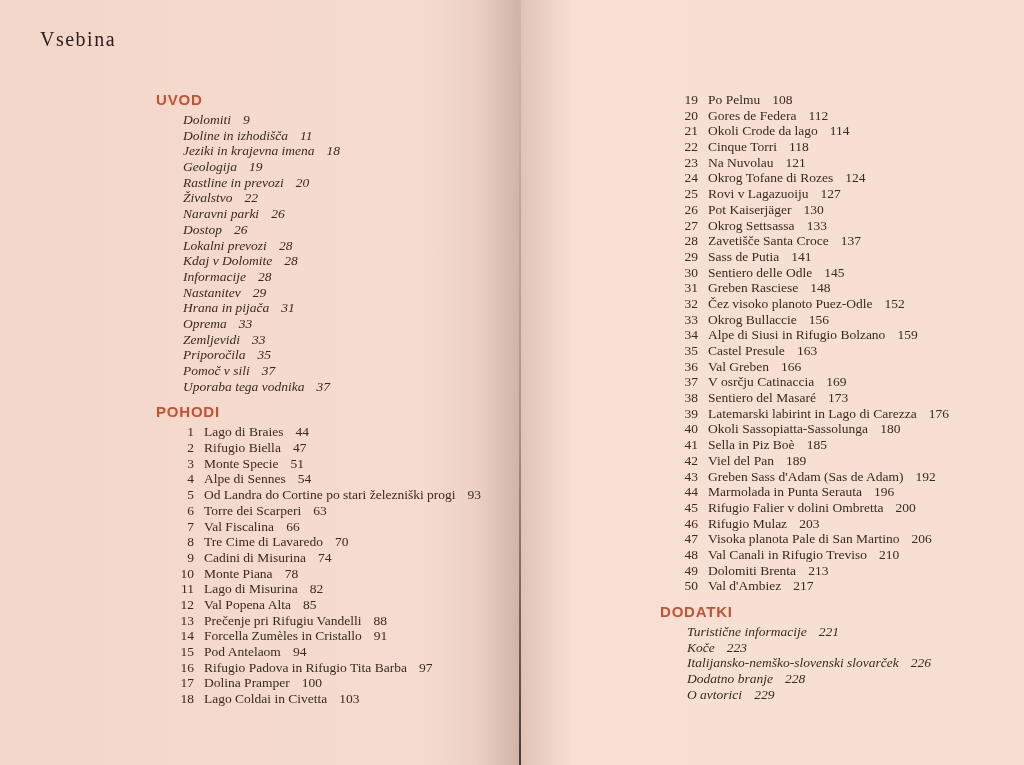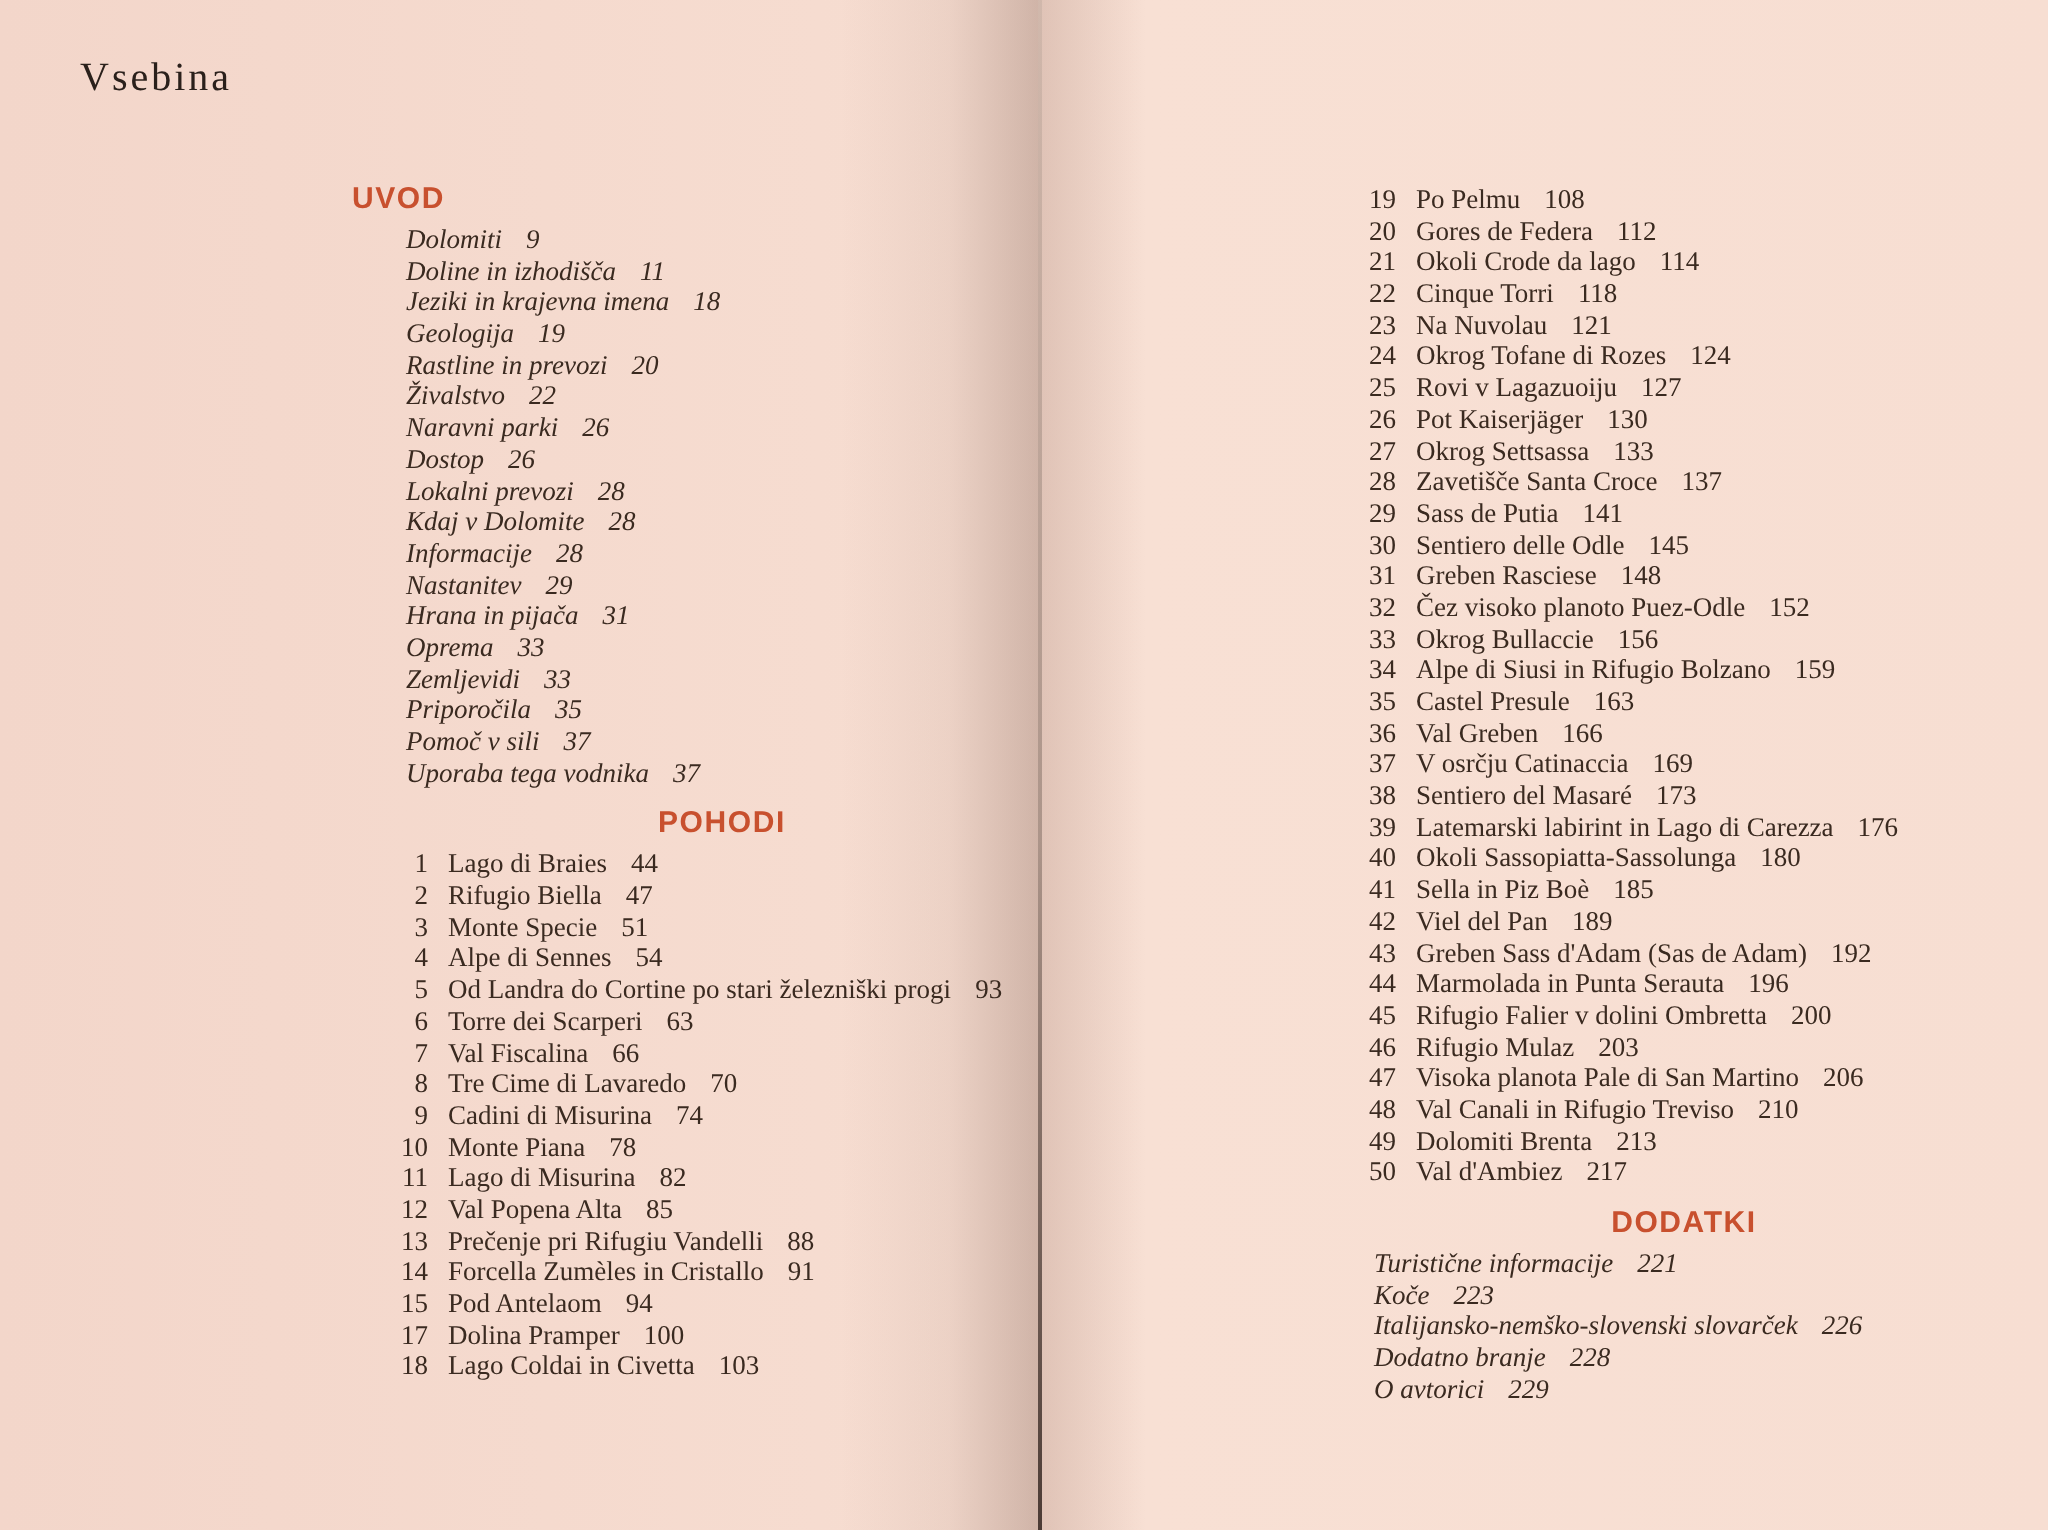--- a/index.html
+++ b/index.html
@@ -28,29 +28,29 @@
   .spine{
     position:absolute;top:0;bottom:0;left:519px;width:2px;
     background:linear-gradient(to bottom, rgba(120,95,82,0.30) 0%, rgba(80,58,48,0.45) 55%, rgba(45,30,25,0.85) 100%);
   }
   .shadow-right{
     position:absolute;top:0;bottom:0;left:521px;width:52px;
     background:linear-gradient(to right, rgba(130,85,70,0.20) 0%, rgba(130,85,70,0) 100%);
   }
   
   .toc{position:absolute;font-size:13.5px;}
-  .toc-left{left:176px;top:92px;width:370px;}
+  .toc-left{left:156px;top:92px;width:370px;}
   .toc-right{left:660px;top:92px;width:364px;}
   .sec-heading{
     font-family:"Liberation Sans", sans-serif;
     font-weight:bold;font-size:15px;line-height:16px;
     letter-spacing:0.8px;color:var(--accent);
     margin:0 0 4px 0;
   }
-  .toc-section + .toc-section .sec-heading{margin-top:10px;text-align:center;}
+  .toc-section + .toc-section .sec-heading{margin-top:10px;}
   .row{display:flex;height:15.7px;line-height:15.7px;white-space:nowrap;}
   .row.plain{padding-left:27px;font-style:italic;}
   .num{flex:none;width:38px;text-align:right;}
   .row.numbered .label{margin-left:10px;}
   .pagenum{margin-left:12px;}
 </style>
 </head>
 <body>
 
 <div class="book">
@@ -207,20 +207,25 @@
           <span class="num">14</span>
           <span class="label">Forcella Zumèles in Cristallo</span>
           <span class="pagenum">91</span>
         </div>
         <div class="row numbered">
           <span class="num">15</span>
           <span class="label">Pod Antelaom</span>
           <span class="pagenum">94</span>
         </div>
         <div class="row numbered">
+          <span class="num">16</span>
+          <span class="label">Rifugio Padova in Rifugio Tita Barba</span>
+          <span class="pagenum">97</span>
+        </div>
+        <div class="row numbered">
           <span class="num">17</span>
           <span class="label">Dolina Pramper</span>
           <span class="pagenum">100</span>
         </div>
         <div class="row numbered">
           <span class="num">18</span>
           <span class="label">Lago Coldai in Civetta</span>
           <span class="pagenum">103</span>
         </div>
       </div>

